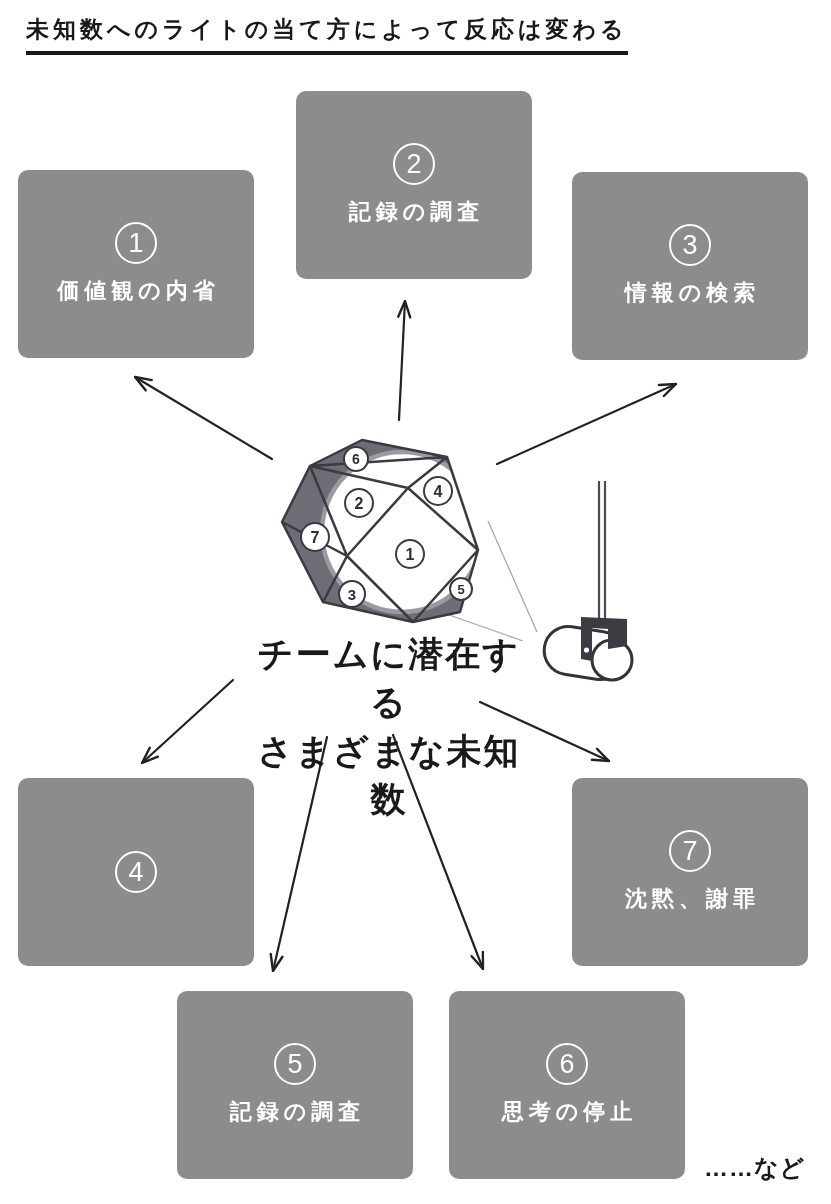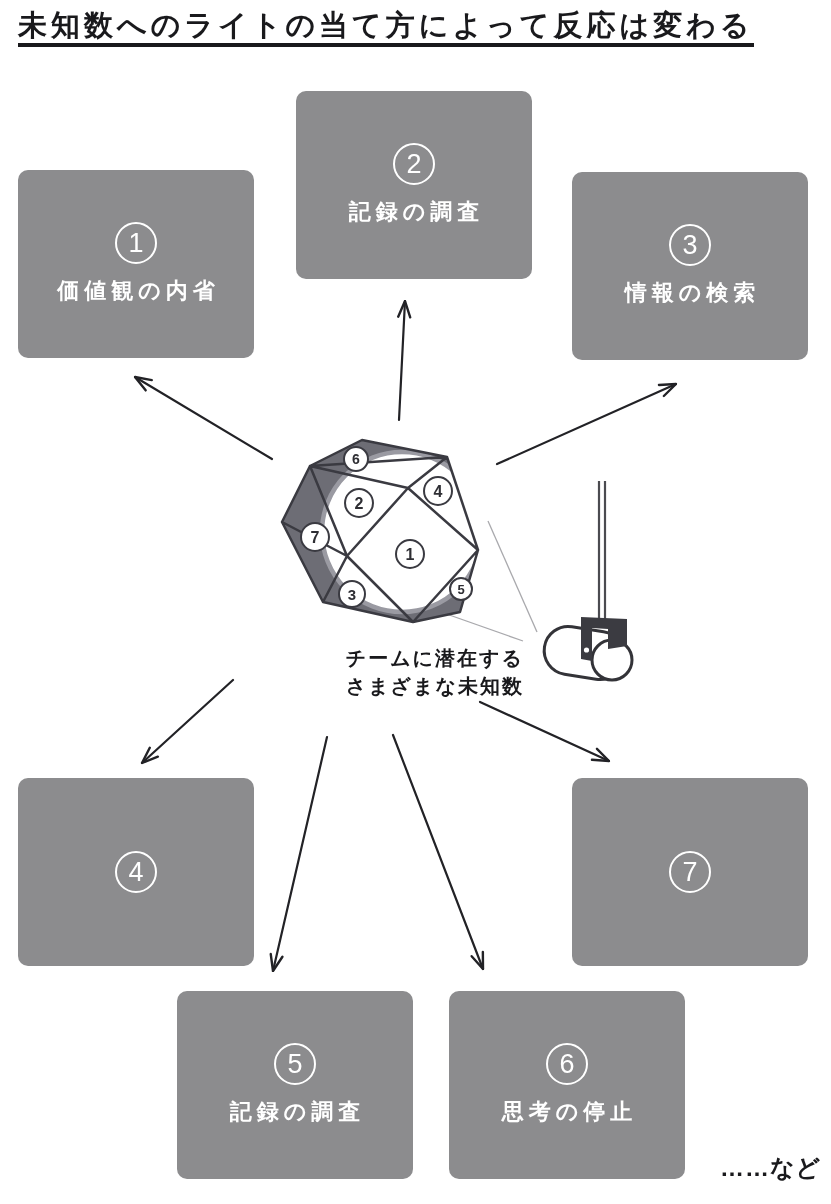--- a/index.html
+++ b/index.html
@@ -3,23 +3,23 @@
 <meta charset="utf-8">
 <style>
   html,body{margin:0;padding:0;}
   body{
     width:831px;height:1204px;position:relative;background:#ffffff;
     font-family:"Liberation Sans","DejaVu Sans",sans-serif;
     overflow:hidden;color:#1f1f23;
   }
   
   .title{
-    position:absolute;left:18px;top:8px;margin:0;
-    font-size:29px;font-weight:bold;letter-spacing:4px;color:#19191c;
-    border-bottom:4px solid #19191c;width:max-content;
+    position:absolute;left:18px;top:8px;margin:8px;
+    font-size:23px;font-weight:bold;letter-spacing:4px;color:#19191c;
+    border-bottom:4px solid #19191c;padding-bottom:7px;width:max-content;
     line-height:1.2;
   }
   
   .gbox{
     position:absolute;width:236px;height:188px;background:#8c8c8e;
     border-radius:10px;display:flex;flex-direction:column;
     align-items:center;justify-content:center;gap:12px;
   }
   .badge{
     width:42px;height:42px;border:2px solid #ffffff;border-radius:50%;
@@ -33,27 +33,27 @@
   }
   .box1{left:18px;top:170px;}
   .box2{left:296px;top:91px;}
   .box3{left:572px;top:172px;}
   .box4{left:18px;top:778px;}
   .box5{left:177px;top:991px;}
   .box6{left:449px;top:991px;}
   .box7{left:572px;top:778px;}
   
   .center-caption{
-    position:absolute;left:254px;top:630px;width:270px;text-align:right;
-    font-size:20px;font-weight:bold;letter-spacing:2px;line-height:1.38;
-    color:#19191c;z-index:3;margin-top:15px;
+    position:absolute;left:254px;top:630px;width:270px;text-align:center;
+    font-size:35px;font-weight:bold;letter-spacing:2px;line-height:1.38;
+    color:#19191c;z-index:3;
   }
   
   .footnote{
-    position:absolute;right:10px;top:1152px;
+    position:absolute;right:26px;top:1152px;
     font-size:24px;font-weight:bold;letter-spacing:1px;color:#19191c;
   }
   
   .art{position:absolute;left:0;top:0;z-index:1;}
   .gbox,.center-caption,.footnote{z-index:2;}
 </style>
 </head>
 <body>
 
 <svg class="art" width="831" height="1204" viewBox="0 0 831 1204">
@@ -155,20 +155,21 @@
 <div class="gbox box6">
   <span class="badge">
       <span>6</span>
     </span>
   <span class="gbox-label">思考の停止</span>
 </div>
 <div class="gbox box7">
   <span class="badge">
       <span>7</span>
     </span>
+  <span class="gbox-label">沈黙、謝罪</span>
 </div>
 
 <div class="center-caption">
   <div>チームに潜在する</div>
   <div>さまざまな未知数</div>
 </div>
 
 <div class="footnote">……など</div>
 
 </body></html>

